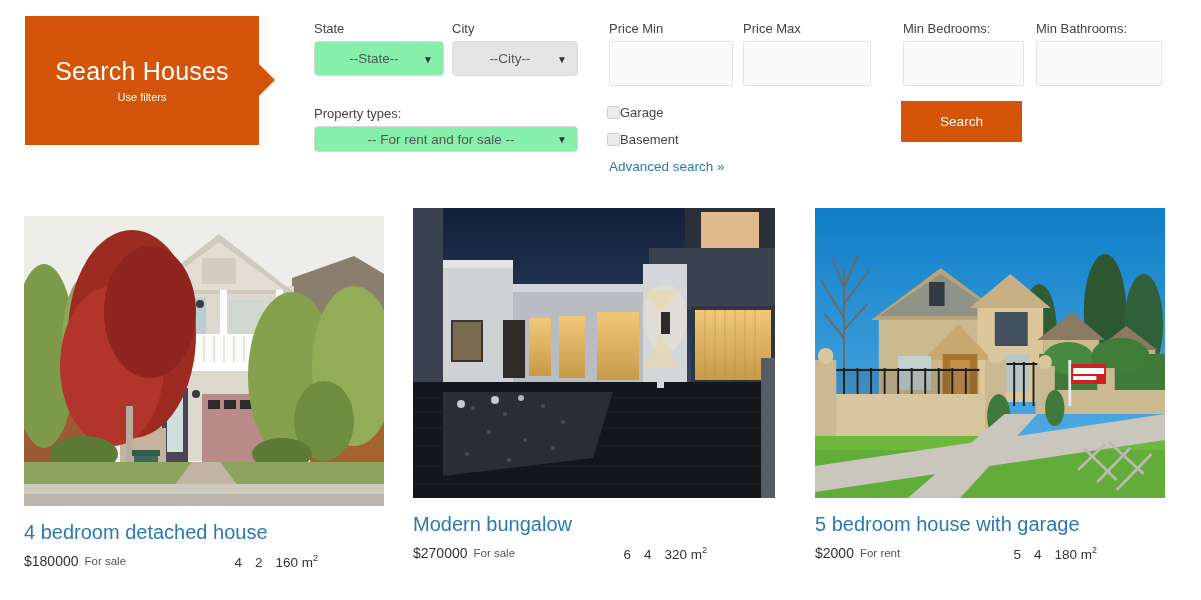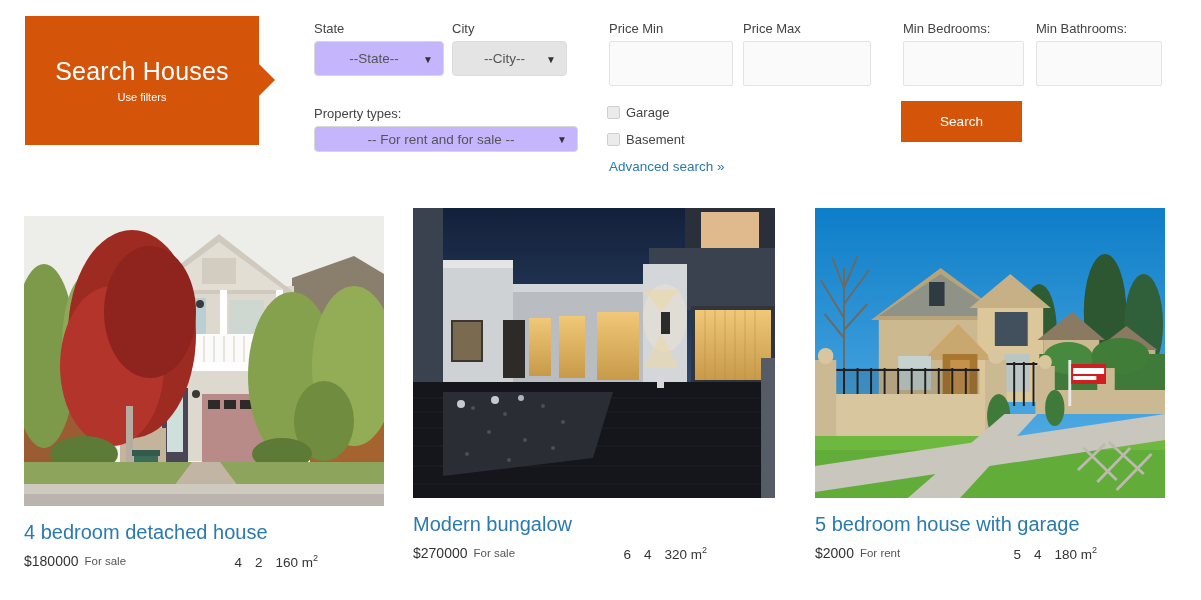--- a/index.html
+++ b/index.html
@@ -35,21 +35,21 @@
   .banner-sub { color: #ffffff; font-size: 11px; font-weight: 400; }
 
   
   .fld-label {
     position: absolute;
     font-size: 13px; color: #444; line-height: 16px;
     white-space: nowrap;
   }
   .sel {
     position: absolute;
-    background: #c4b5fd;
+    background: #86efac;
     border: 1px solid #d8d8d8;
     border-radius: 4px;
     font-size: 13.5px; color: #555;
     display: flex; align-items: center;
     padding: 0 10px;
   }
   .sel.disabled { background: #e4e4e4; border-color: #dcdcdc; color:#555; }
   .sel .caret {
     position: absolute; right: 10px; top: 50%;
     transform: translateY(-50%);
@@ -60,21 +60,21 @@
 
   .txt {
     position: absolute;
     background: #fafafa;
     border: 1px solid #e3e3e3;
     border-radius: 2px;
     font-size: 13px; color: #333;
     padding: 0 8px;
   }
 
-  .chk-row { position: absolute; display: flex; align-items: center; gap: 6px; }
+  .chk-row { position: absolute; display: flex; align-items: center; gap: 0; }
   .chk {
     width: 13px; height: 13px;
     background: #ebebeb;
     border: 1px solid #cfcfcf;
     border-radius: 2px;
     display: inline-block;
   }
   .chk-label { font-size: 13px; color: #444; }
 
   .adv-link {
@@ -141,21 +141,21 @@
   </div>
   <div class="banner-arrow"></div>
 
   <div class="fld-label" style="left:314px; top:21px;">State</div>
   <div class="sel" style="left:314px; top:41px; width:130px; height:35px;">
     <span class="val">--State--</span>
     <span class="caret">▼</span>
   </div>
 
   <div class="fld-label" style="left:452px; top:21px;">City</div>
-  <div class="sel disabled" style="left:452px; top:41px; width:115px; height:35px;">
+  <div class="sel disabled" style="left:452px; top:41px; width:126px; height:35px;">
     <span class="val">--City--</span>
     <span class="caret">▼</span>
   </div>
 
   <div class="fld-label" style="left:314px; top:106px;">Property types:</div>
   <div class="sel wide" style="left:314px; top:126px; width:264px; height:26px;">
     <span class="val">-- For rent and for sale --</span>
     <span class="caret">▼</span>
   </div>
 

